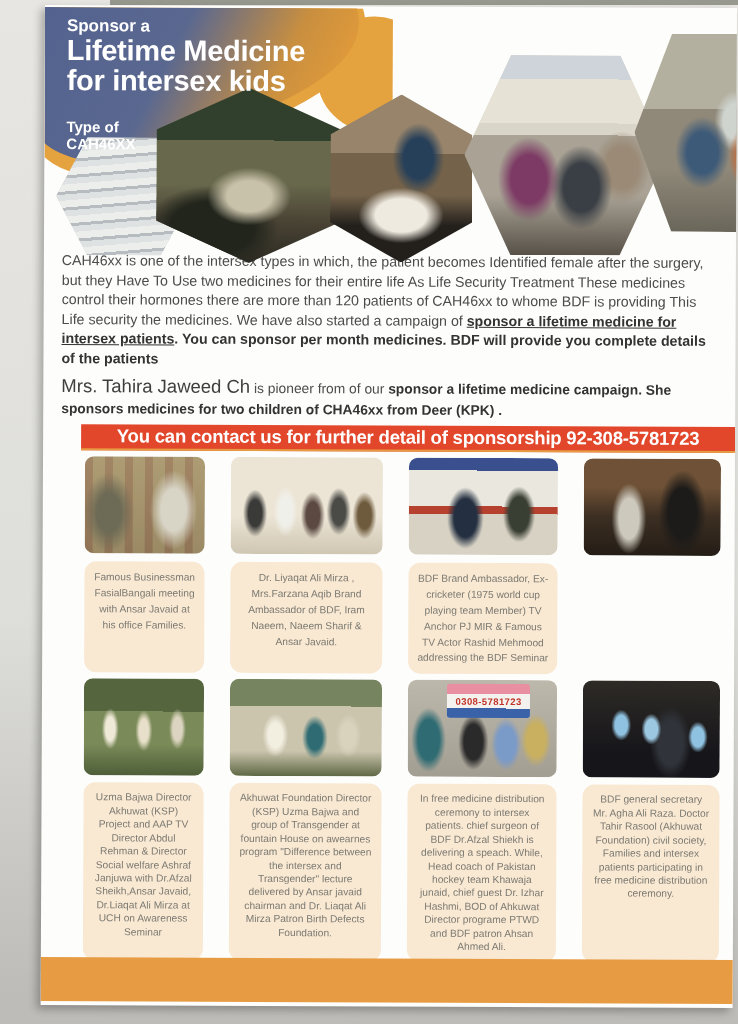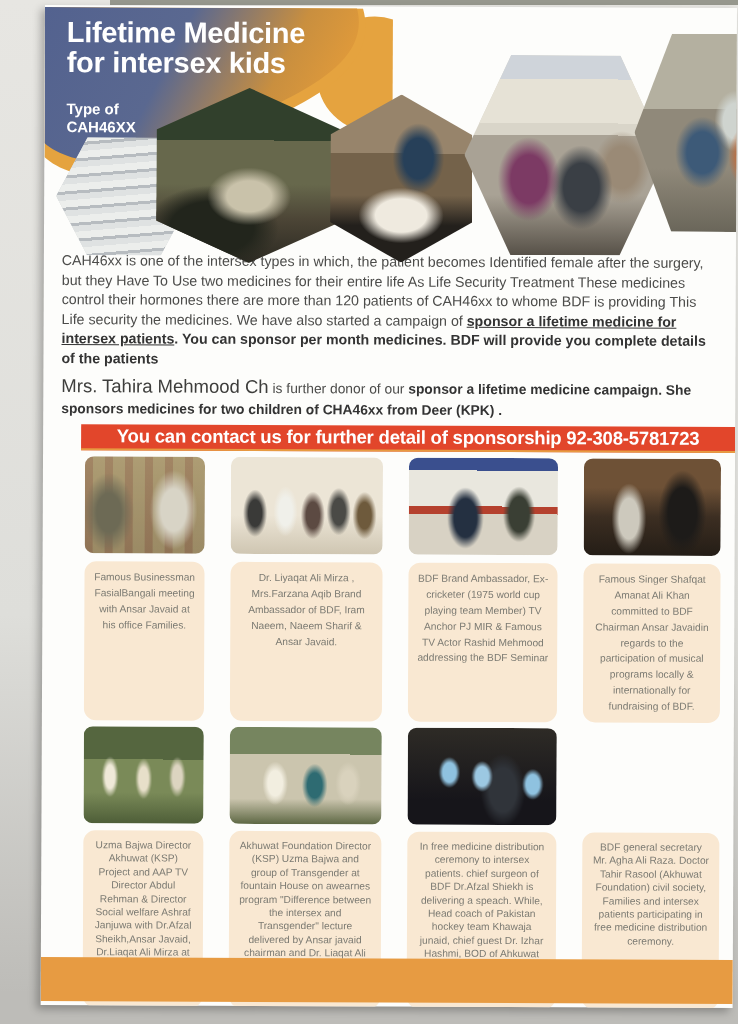--- a/index.html
+++ b/index.html
@@ -137,57 +137,62 @@
           <stop offset="0.45" stop-color="#5a6890"></stop>
           <stop offset="0.8" stop-color="#c98f3f"></stop>
           <stop offset="1" stop-color="#e09a3a"></stop>
         </linearGradient>
       </defs>
       <circle cx="330" cy="66" r="58" fill="#e5a33f"></circle>
       <path d="M0 0 H318 C330 42 300 72 252 98 C205 124 150 152 95 166 C58 175 20 168 0 150 Z" fill="#e5a33f"></path>
       <path d="M0 0 H312 C322 38 292 64 248 88 C202 112 148 140 92 152 C56 160 18 152 0 136 Z" fill="url(#hgrad)"></path>
     </svg>
     <div class="header-text">
+      <div class="ht-eyebrow">Sponsor a</div>
       <div class="ht-title">Lifetime Medicine</div>
       <div class="ht-title">for intersex kids</div>
       <div class="ht-sub">
         <div>Type of</div>
         <div>CAH46XX</div>
       </div>
     </div>
     <div class="hex hex-h hx1"></div>
     <div class="hex hex-v hx2"></div>
     <div class="hex hex-v hx3"></div>
     <div class="hex hex-h hx4"></div>
     <div class="hex hex-h hx5"></div>
   </div>
 
   <div class="intro"><span>CAH46xx is one of the intersex types in which, the patient becomes Identified female after the surgery, but they Have To Use two medicines for their entire life As Life Security Treatment These medicines control their hormones there are more than 120 patients of CAH46xx to whome BDF is providing This Life security the medicines. We have also started a campaign of </span><span class="lead-link">sponsor a lifetime medicine for intersex patients</span><b>. You can sponsor per month medicines. BDF will provide you complete details of the patients</b></div>
 
-  <div class="donor"><span class="donor-name">Mrs. Tahira Mehmood Ch</span><span> is further donor of our </span><b>sponsor a lifetime medicine campaign. She sponsors medicines for two children of CHA46xx from Deer (KPK) .</b></div>
+  <div class="donor"><span class="donor-name">Mrs. Tahira Jaweed Ch</span><span> is pioneer from of our </span><b>sponsor a lifetime medicine campaign. She sponsors medicines for two children of CHA46xx from Deer (KPK) .</b></div>
 
   <div class="contact">You can contact us for further detail of sponsorship 92-308-5781723</div>
 
   <div class="grow photos1">
     <div class="photo ph1"></div>
     <div class="photo ph2"></div>
     <div class="photo ph3"></div>
     <div class="photo ph4"></div>
   </div>
 
   <div class="grow caps1">
     <div class="cap">Famous Businessman FasialBangali meeting with Ansar Javaid at his office Families.</div>
     <div class="cap">Dr. Liyaqat Ali Mirza , Mrs.Farzana Aqib Brand Ambassador of BDF, Iram Naeem, Naeem Sharif &amp; Ansar Javaid.</div>
     <div class="cap">BDF Brand Ambassador, Ex-cricketer (1975 world cup playing team Member) TV Anchor PJ MIR &amp; Famous TV Actor Rashid Mehmood addressing the BDF Seminar</div>
-    <div class="cap">Famous Singer Shafqat Amanat Ali Khan committed to BDF Chairman Ansar Javaidin regards to the participation of musical programs locally &amp; internationally for fundraising of BDF.</div>
   </div>
 
   <div class="grow photos2">
     <div class="photo ph5"></div>
     <div class="photo ph6"></div>
+    <div class="photo ph7">
+      <div class="mini-banner">
+        <span>0308-5781723</span>
+      </div>
+    </div>
     <div class="photo ph8"></div>
   </div>
 
   <div class="grow caps2">
     <div class="cap">Uzma Bajwa Director Akhuwat (KSP) Project and AAP TV Director Abdul Rehman &amp; Director Social welfare Ashraf Janjuwa with Dr.Afzal Sheikh,Ansar Javaid, Dr.Liaqat Ali Mirza at UCH on Awareness Seminar</div>
     <div class="cap">Akhuwat Foundation Director (KSP) Uzma Bajwa and group of Transgender at fountain House on awearnes program "Difference between the intersex and Transgender" lecture delivered by Ansar javaid chairman and Dr. Liaqat Ali Mirza Patron Birth Defects Foundation.</div>
     <div class="cap">In free medicine distribution ceremony to intersex patients. chief surgeon of BDF Dr.Afzal Shiekh is delivering a speach. While, Head coach of Pakistan hockey team Khawaja junaid, chief guest Dr. Izhar Hashmi, BOD of Ahkuwat Director programe PTWD and BDF patron Ahsan Ahmed Ali.</div>
     <div class="cap">BDF general secretary Mr. Agha Ali Raza. Doctor Tahir Rasool (Akhuwat Foundation) civil society, Families and intersex patients participating in free medicine distribution ceremony.</div>
   </div>
 

